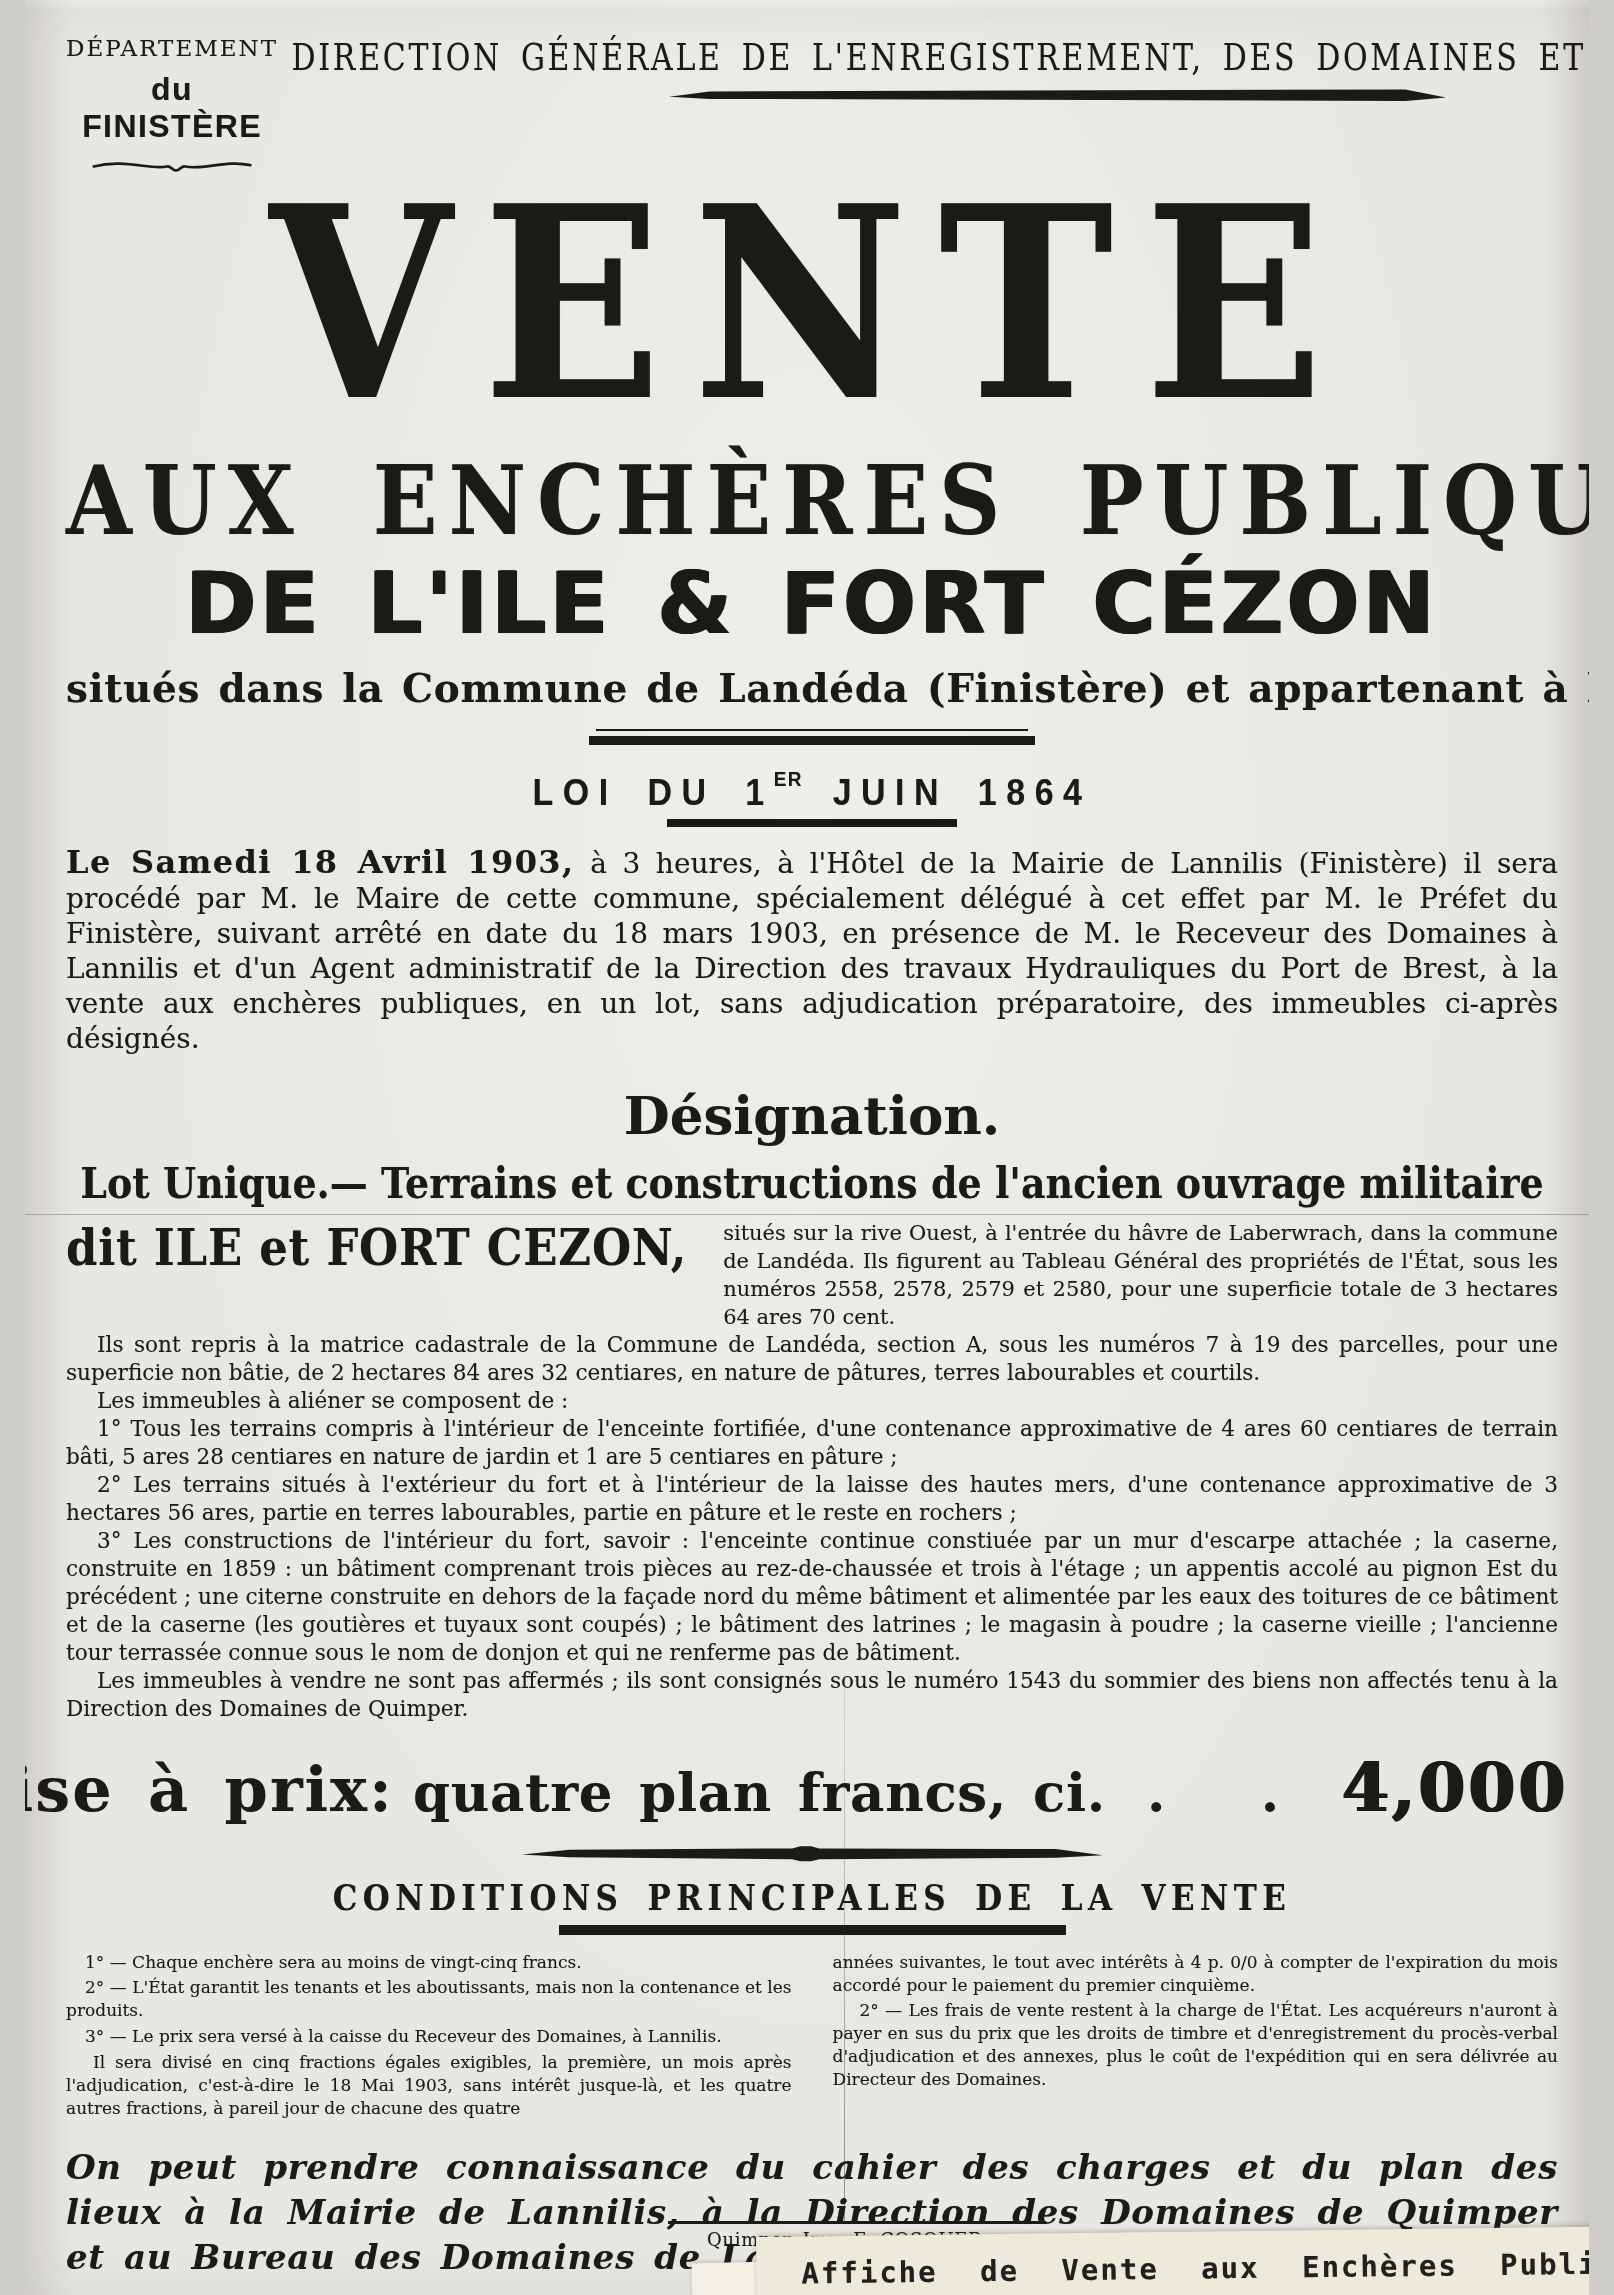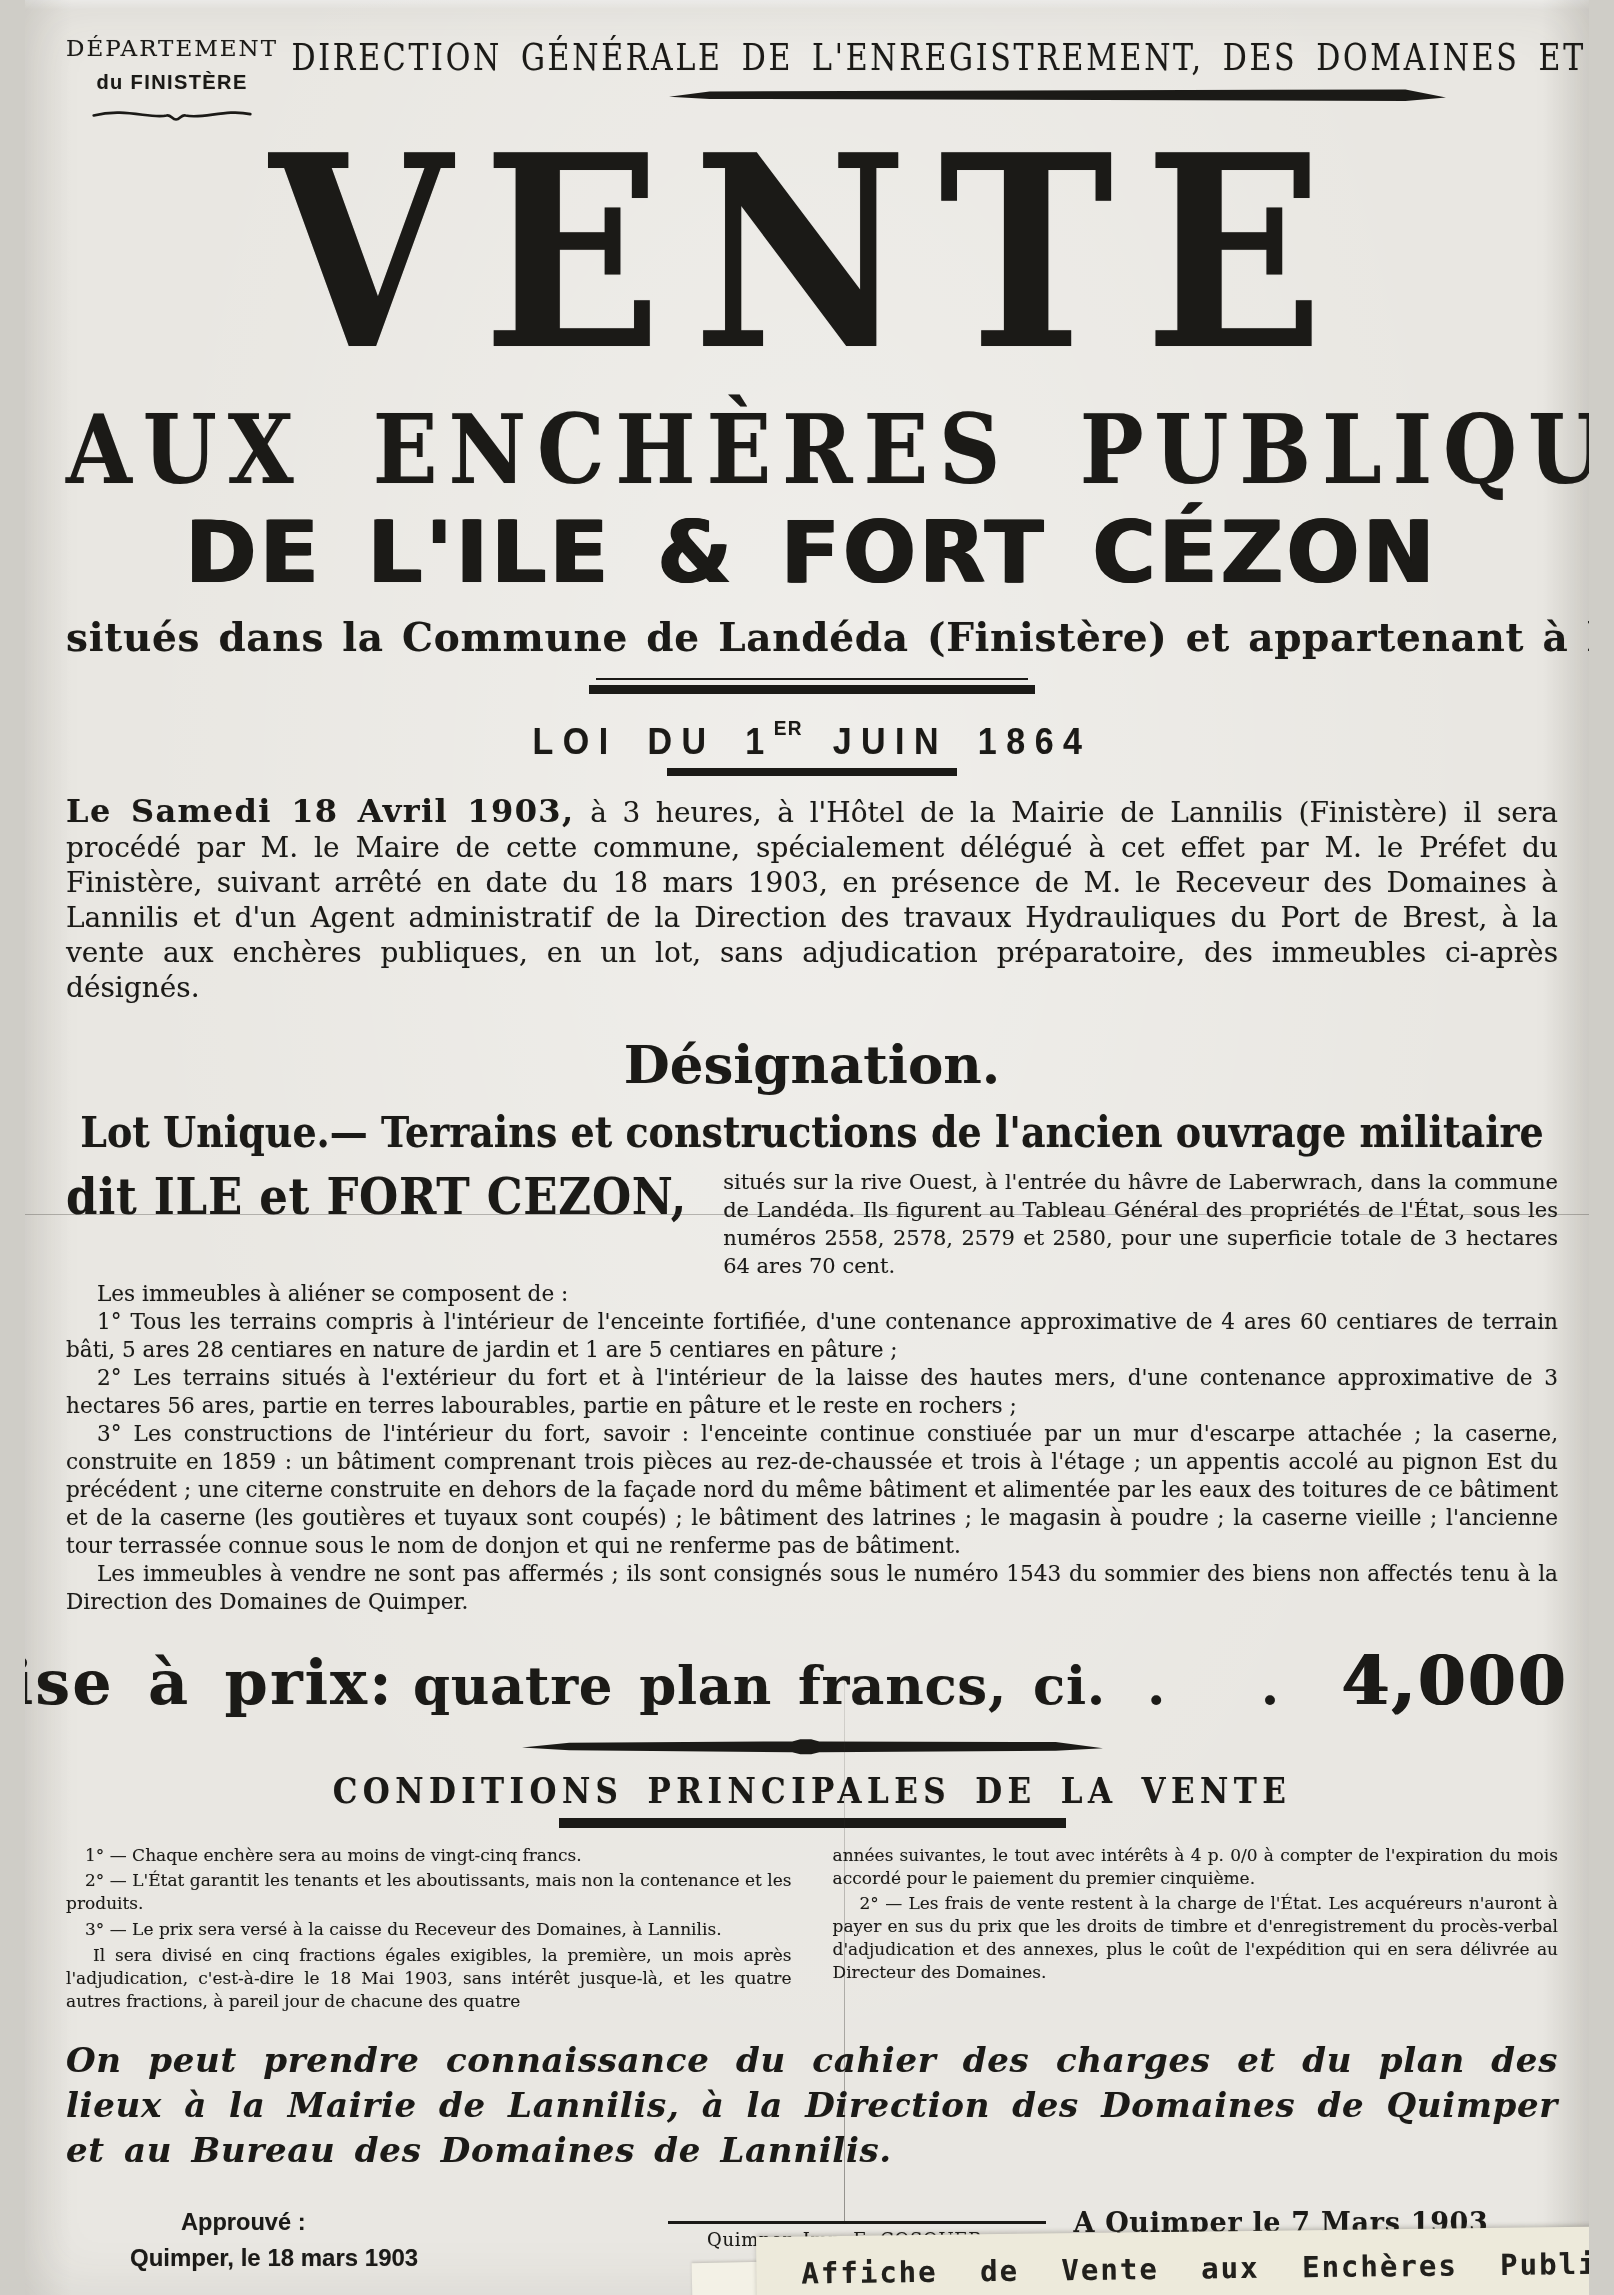--- a/index.html
+++ b/index.html
@@ -17,21 +17,21 @@
     box-shadow: inset 0 0 61px rgba(60,55,45,0.10);
     font-family:"DejaVu Serif","Liberation Serif",serif;
     text-shadow:0 0 0.7px rgba(27,26,23,0.30);
   }
   .content{position:relative;padding:35px 31px 0 41px;}
 
   
   .masthead{display:flex;align-items:flex-start;}
   .mast-side{width:223px;text-align:center;}
   .mast-side .l1{font-family:"DejaVu Serif","Liberation Serif",serif;font-size:23px;letter-spacing:2px;}
-  .mast-side .l2{font-family:"Liberation Sans","DejaVu Sans",sans-serif;font-weight:bold;font-size:20px;margin-top:9.5px;letter-spacing:1.4px;}
+  .mast-side .l2{font-family:"Liberation Sans","DejaVu Sans",sans-serif;font-weight:bold;font-size:32px;margin-top:9.5px;letter-spacing:1.4px;}
   .flourish{display:block;margin:12px auto 0;}
   .mast-center{flex:1;text-align:center;padding:0 13.5px;}
   .mast-center .dg{font-size:30px;letter-spacing:2.7px;word-spacing:6.8px;transform:scaleY(1.25);transform-origin:center top;white-space:nowrap;}
   .rule-taper{display:block;margin:17.6px auto 0;}
 
   
   .vente{margin-top:15px;height:224px;text-align:center;font-weight:bold;font-size:235px;line-height:203px;letter-spacing:31px;transform:scaleY(1.13);transform-origin:center top;white-space:nowrap;}
   .line2{margin-top:31px;text-align:center;font-weight:bold;font-size:85px;line-height:101px;letter-spacing:10.8px;word-spacing:28px;transform:scaleY(1.12);transform-origin:center top;white-space:nowrap;}
   .line3{margin-top:8px;text-align:center;font-family:"DejaVu Sans","Liberation Sans",sans-serif;font-weight:bold;font-size:85px;line-height:101px;letter-spacing:4px;word-spacing:12px;white-space:nowrap;
          text-shadow:1.4px 0 0 #1b1a17,-1.4px 0 0 #1b1a17,0 0 0.7px rgba(27,26,23,.3);}
@@ -135,20 +135,21 @@
     <p class="intro"><strong>Le Samedi 18 Avril 1903,</strong><span> à 3 heures, à l'Hôtel de la Mairie de Lannilis (Finistère) il sera procédé par M. le Maire de cette commune, spécialement délégué à cet effet par M. le Préfet du Finistère, suivant arrêté en date du 18 mars 1903, en présence de M. le Receveur des Domaines à Lannilis et d'un Agent administratif de la Direction des travaux Hydrauliques du Port de Brest, à la vente aux enchères publiques, en un lot, sans adjudication préparatoire, des immeubles ci-après désignés.</span></p>
 
     <div class="desig-h">Désignation.</div>
     <div class="lot-line">Lot Unique.— Terrains et constructions de l'ancien ouvrage militaire</div>
 
     <div class="dit-block">
       <div class="dit-left">dit ILE et FORT CEZON,</div>
       <div class="dit-right">situés sur la rive Ouest, à l'entrée du hâvre de Laberwrach, dans la commune de Landéda. Ils figurent au Tableau Général des propriétés de l'État, sous les numéros 2558, 2578, 2579 et 2580, pour une superficie totale de 3 hectares 64 ares 70 cent.</div>
     </div>
 
+    <p class="body-p">Ils sont repris à la matrice cadastrale de la Commune de Landéda, section A, sous les numéros 7 à 19 des parcelles, pour une superficie non bâtie, de 2 hectares 84 ares 32 centiares, en nature de pâtures, terres labourables et courtils.</p>
     <p class="body-p">Les immeubles à aliéner se composent de :</p>
     <p class="body-p">1° Tous les terrains compris à l'intérieur de l'enceinte fortifiée, d'une contenance approximative de 4 ares 60 centiares de terrain bâti, 5 ares 28 centiares en nature de jardin et 1 are 5 centiares en pâture ;</p>
     <p class="body-p">2° Les terrains situés à l'extérieur du fort et à l'intérieur de la laisse des hautes mers, d'une contenance approximative de 3 hectares 56 ares, partie en terres labourables, partie en pâture et le reste en rochers ;</p>
     <p class="body-p">3° Les constructions de l'intérieur du fort, savoir : l'enceinte continue constiuée par un mur d'escarpe attachée ; la caserne, construite en 1859 : un bâtiment comprenant trois pièces au rez-de-chaussée et trois à l'étage ; un appentis accolé au pignon Est du précédent ; une citerne construite en dehors de la façade nord du même bâtiment et alimentée par les eaux des toitures de ce bâtiment et de la caserne (les goutières et tuyaux sont coupés) ; le bâtiment des latrines ; le magasin à poudre ; la caserne vieille ; l'ancienne tour terrassée connue sous le nom de donjon et qui ne renferme pas de bâtiment.</p>
     <p class="body-p">Les immeubles à vendre ne sont pas affermés ; ils sont consignés sous le numéro 1543 du sommier des biens non affectés tenu à la Direction des Domaines de Quimper.</p>
 
     <div class="price">
       <span class="lab">Mise à prix:</span>
       <span class="words">quatre plan francs, ci.</span>
       <span class="dots">. .</span>

